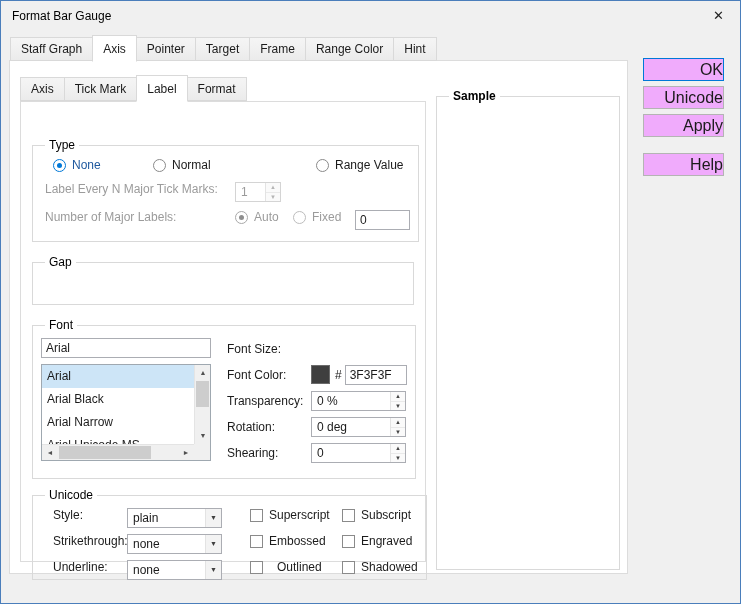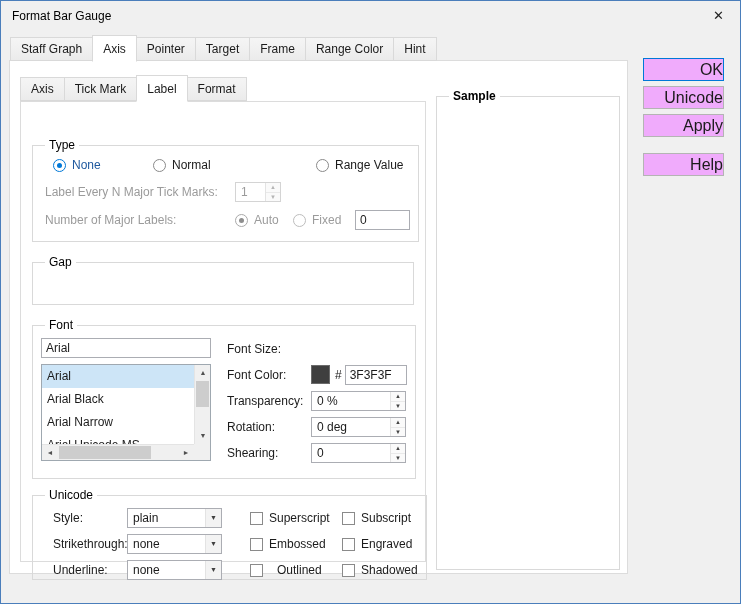--- a/index.html
+++ b/index.html
@@ -32,21 +32,21 @@
 
   
   fieldset { border:1px solid #d9d9d9; margin:11px 11px 0 11px; padding:4px 8px 6px 8px; }
   legend { padding:0 4px; margin-left:4px; font-size:12px; color:#000; }
   fieldset.fs-type { height:104px;margin-top:36px; }
   fieldset.fs-gap  { height:50px; margin-top:13px; }
   fieldset.fs-font { height:161px; margin-top:13px; }
   fieldset.fs-fx   { height:92px; margin-top:9px; }
   fieldset.fs-sample { width:184px; height:481px; margin:0; background:#fff; }
 
-  .row { display:flex; align-items:center; }
+  .row { display:flex; align-items:flex-start; }
 
   
   .radio-item { display:flex; align-items:center; cursor:default; }
   .radio { width:13px; height:13px; border-radius:50%; border:1px solid #8a8a8a; background:#fff; display:inline-block; position:relative; margin-right:6px; flex:none; }
   .radio.checked { border-color:#0078d7; }
   .radio.checked::after { content:""; position:absolute; left:3px; top:3px; width:5px; height:5px; border-radius:50%; background:#0078d7; }
   .radio.disabled { border-color:#bdbdbd; }
   .radio.disabled.checked { border-color:#a9a9a9; }
   .radio.disabled.checked::after { background:#8e8e8e; }
   .lbl-checked { color:#1e589e; }

